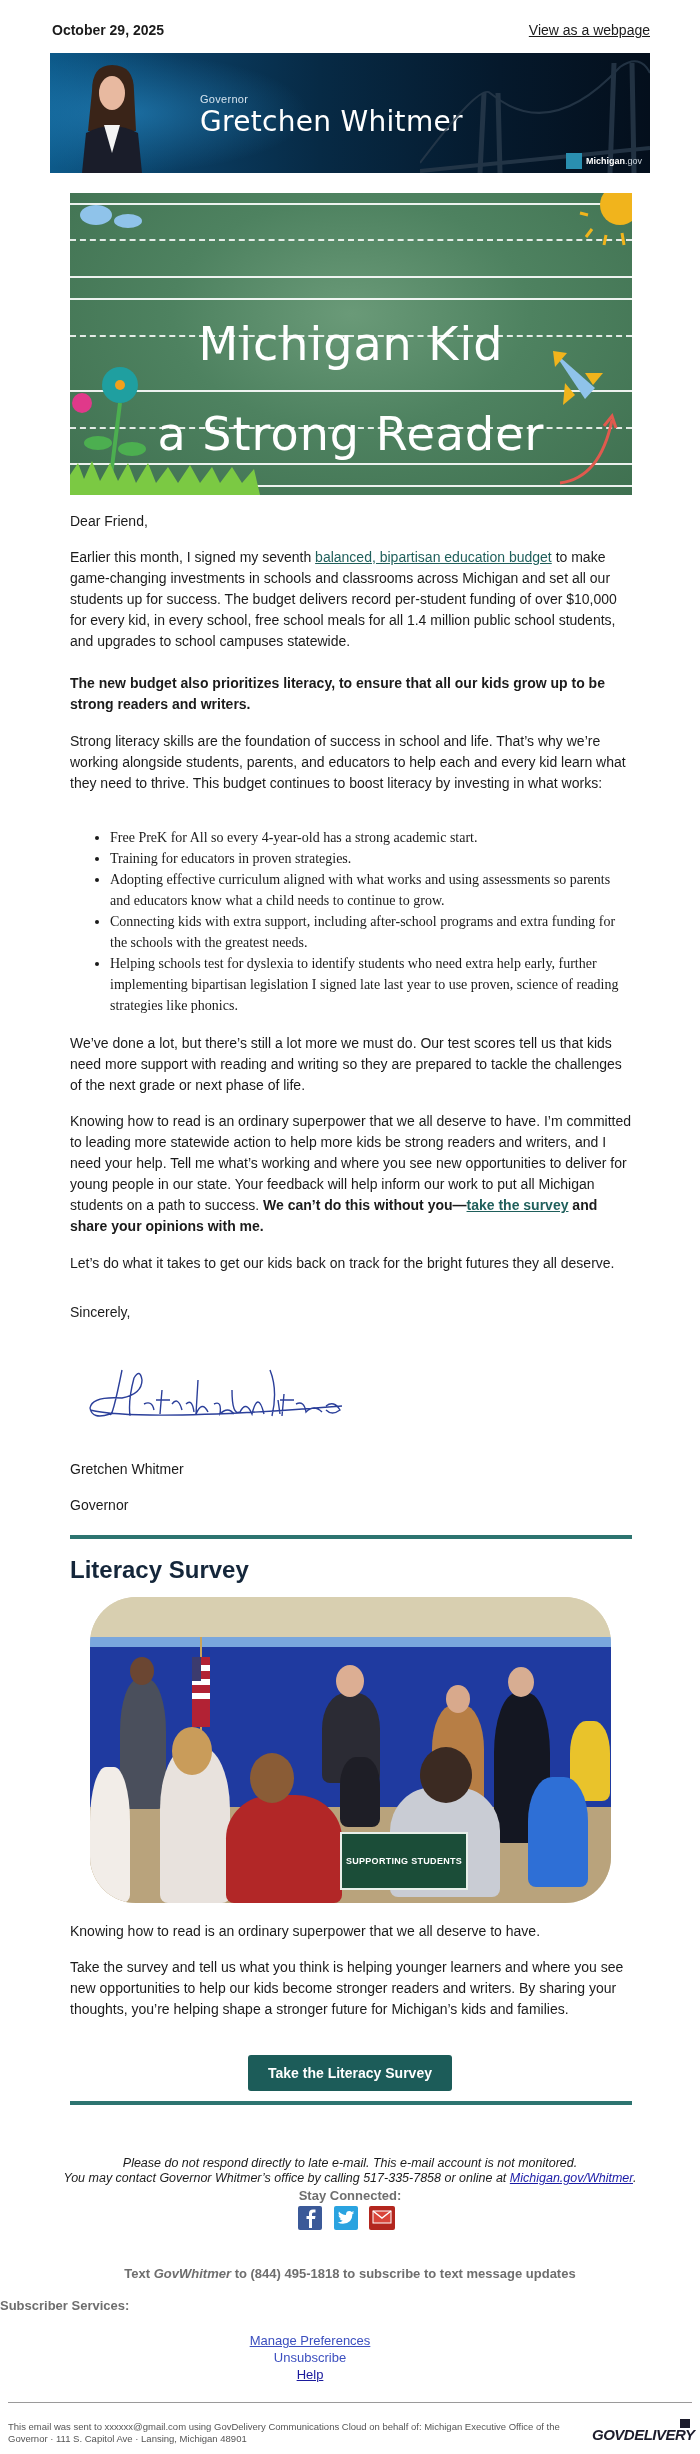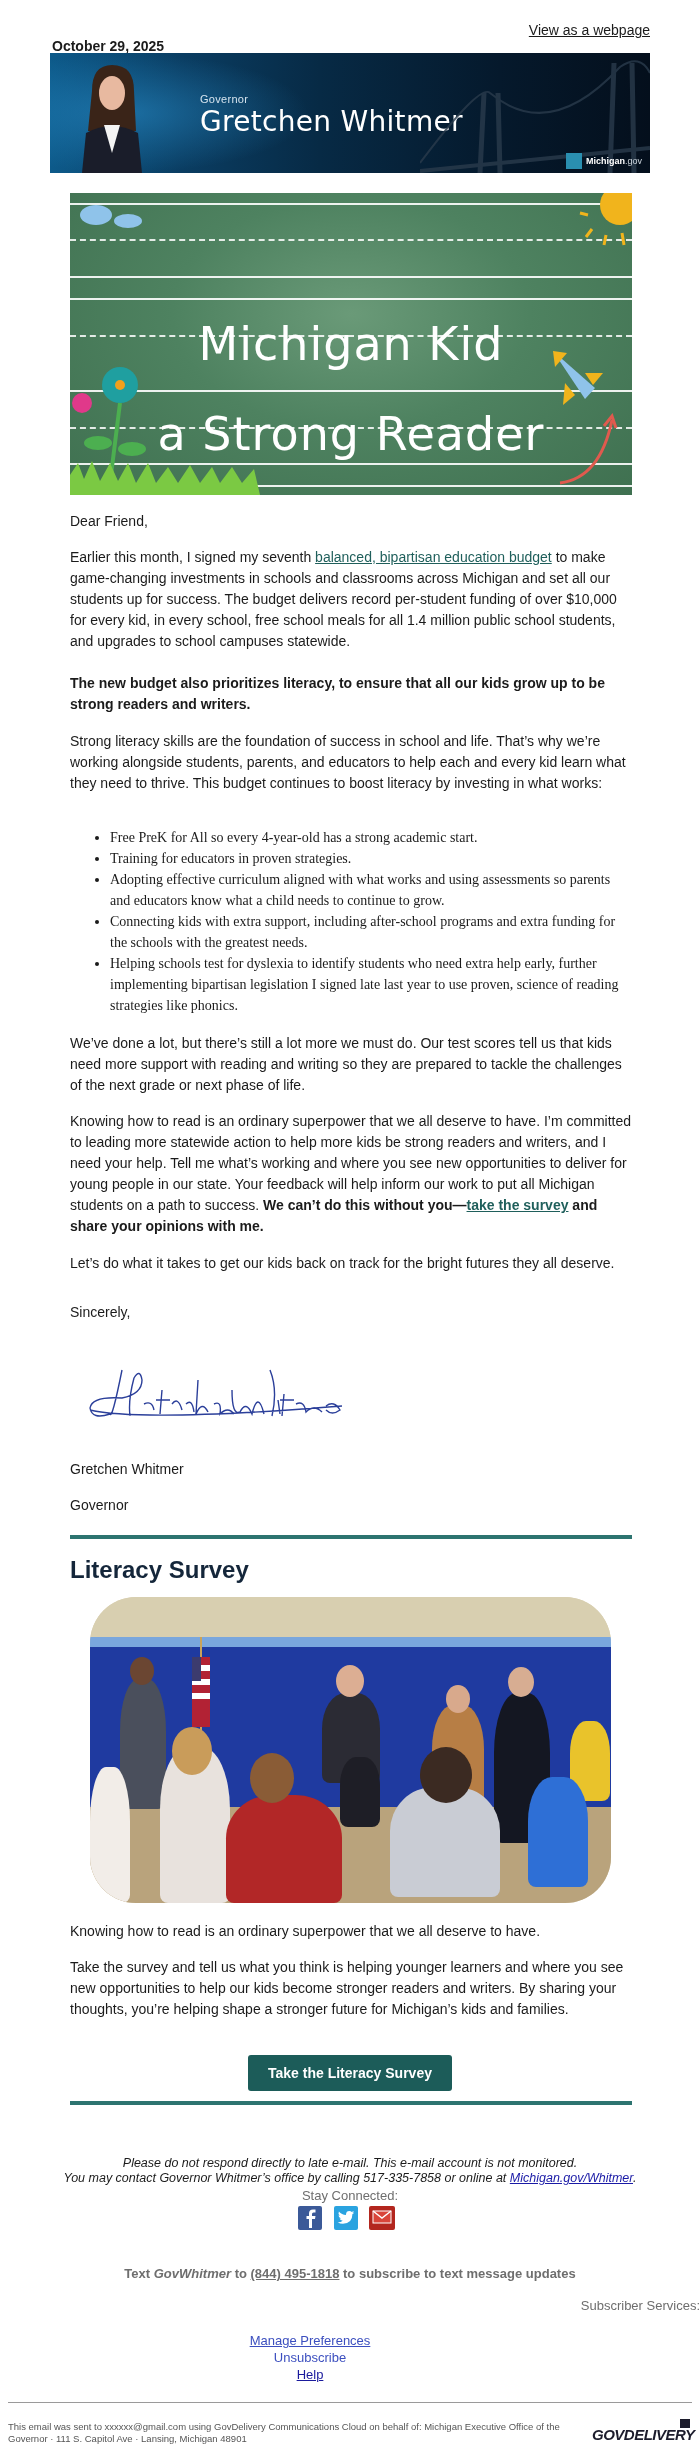--- a/index.html
+++ b/index.html
@@ -1,20 +1,20 @@
 <!DOCTYPE html>
 <html><head>
 <meta charset="utf-8">
 <style>
   * { box-sizing: border-box; margin: 0; padding: 0; }
   html, body { background: #ffffff; }
   body { width: 700px; height: 2454px; position: relative; font-family: "Liberation Sans", sans-serif; color: #1b1b1b; overflow: hidden; }
 
   .topbar { position: absolute; left: 52px; top: 22px; width: 598px; height: 20px; font-size: 14px; }
-  .topbar .date { position: absolute; left: 0; top: 0; font-weight: bold; color: #1b1b1b; margin-top: 16px; }
+  .topbar .date { position: absolute; left: 0; top: 0; font-weight: bold; color: #1b1b1b; }
   .topbar .webview { position: absolute; right: 0; top: 0; color: #1b1b1b; text-decoration: underline; }
 
   .banner { position: absolute; left: 50px; top: 53px; width: 600px; height: 120px; overflow: hidden;
     background: linear-gradient(90deg, #0d5a8a 0%, #0a3d62 22%, #072a45 45%, #05192c 75%, #040f1c 100%); }
   .banner .glow { position: absolute; left: 0; top: 0; width: 260px; height: 120px; background: radial-gradient(ellipse at 30% 50%, rgba(40,140,200,0.55), rgba(0,0,0,0) 70%); }
   .banner .portrait { position: absolute; left: 28px; top: 8px; width: 68px; height: 112px; }
   .banner .gov-label { position: absolute; left: 150px; top: 40px; font-size: 11px; color: #d6e4ef; letter-spacing: 0.3px; }
   .banner .gov-name { position: absolute; left: 150px; top: 52px; font-size: 28px; color: #ffffff; font-family: "DejaVu Sans", sans-serif; letter-spacing: 0.3px; }
   .banner .bridge { position: absolute; right: 0; top: 0; width: 230px; height: 120px; }
   .banner .mi-logo { position: absolute; left: 516px; top: 100px; height: 16px; display: flex; align-items: center; gap: 4px; }
@@ -49,26 +49,26 @@
   .photo .floor { position: absolute; left: 0; top: 210px; width: 100%; height: 96px; background: #b9a37c; }
   .photo .person { position: absolute; border-radius: 40% 40% 8px 8px; }
   .photo .head { position: absolute; border-radius: 50%; }
   .photo .sign { position: absolute; left: 250px; top: 235px; width: 128px; height: 58px; background: #1b4d38; border: 2px solid #e8efe9; color: #fff; font-size: 9px; font-weight: bold; display: flex; align-items: center; justify-content: center; letter-spacing: 0.3px; }
 
   .cta { position: absolute; left: 248px; top: 2055px; width: 204px; height: 36px; background: #1c5c59; color: #fff; border-radius: 3px; font-size: 14px; font-weight: bold; display: flex; align-items: center; justify-content: center; }
 
   .footer-note { position: absolute; left: 0; width: 700px; text-align: center; font-size: 12.5px; font-style: italic; color: #1b1b1b; line-height: 15px; }
   .footer-note a { color: #1a1aa6; text-decoration: underline; }
 
-  .stay { position: absolute; left: 0; top: 2188px; width: 700px; text-align: center; font-size: 13px; font-weight: normal; color: #6e6e6e; }
+  .stay { position: absolute; left: 0; top: 2188px; width: 700px; text-align: center; font-size: 13px; font-weight: bold; color: #6e6e6e; }
   .social { position: absolute; top: 2206px; width: 24px; height: 24px; border-radius: 2px; display: flex; align-items: center; justify-content: center; }
   .sms { position: absolute; left: 0; top: 2266px; width: 700px; text-align: center; font-size: 13px; font-weight: bold; color: #6e6e6e; }
   .sms i { font-style: italic; }
-  .sms a { color: #6e6e6e; text-decoration: underline; }
-  .subsvc { position: absolute; left: 0; top: 2298px; width: 700px; text-align: right; font-size: 13px; font-weight: normal; color: #6e6e6e; }
+  .sms a { color: #6e6e6e; }
+  .subsvc { position: absolute; left: 0; top: 2298px; width: 700px; text-align: left; font-size: 13px; font-weight: bold; color: #6e6e6e; }
   .svc-link { position: absolute; left: 0; width: 620px; text-align: center; font-size: 13px; line-height: 17px; }
 
   .bottom-rule { position: absolute; left: 8px; top: 2402px; width: 684px; height: 1px; background: #9a9a9a; }
   .legal { position: absolute; left: 8px; top: 2421px; width: 560px; font-size: 9.5px; line-height: 12px; color: #555; }
   .govdelivery { position: absolute; left: 592px; top: 2426px; font-size: 15px; font-weight: bold; font-style: italic; color: #1c1c2c; letter-spacing: -0.5px; }
   .govdelivery-icon { position: absolute; left: 680px; top: 2419px; width: 10px; height: 9px; background: #1c1c2c; }
 </style>
 </head>
 <body>
 
@@ -205,20 +205,21 @@
   <div class="head" style="left:418px;top:70px;width:26px;height:30px;background:#d7ad92"></div>
   <div class="person" style="left:480px;top:124px;width:40px;height:80px;background:#e9c32b"></div>
   <div class="person" style="left:70px;top:150px;width:70px;height:156px;background:#e8e2dd"></div>
   <div class="head" style="left:82px;top:130px;width:40px;height:48px;background:#c99c5a"></div>
   <div class="person" style="left:136px;top:198px;width:116px;height:108px;background:#b22727"></div>
   <div class="head" style="left:160px;top:156px;width:44px;height:50px;background:#8a5c36"></div>
   <div class="person" style="left:300px;top:190px;width:110px;height:110px;background:#c9ccd4"></div>
   <div class="head" style="left:330px;top:150px;width:52px;height:56px;background:#3b2a22"></div>
   <div class="person" style="left:0;top:170px;width:40px;height:136px;background:#f2ede8"></div>
   <div class="person" style="left:438px;top:180px;width:60px;height:110px;background:#2e6fd6"></div>
+  <div class="sign">SUPPORTING STUDENTS</div>
 </div>
 
 <div class="content">
   <p class="p" style="top:1921px">Knowing how to read is an ordinary superpower that we all deserve to have.</p>
   <p class="p" style="top:1957px">Take the survey and tell us what you think is helping younger learners and where you see new opportunities to help our kids become stronger readers and writers. By sharing your thoughts, you’re helping shape a stronger future for Michigan’s kids and families.</p>
 </div>
 
 <a class="cta">Take the Literacy Survey</a>
 
 <div class="rule" style="top:2101px"></div>

